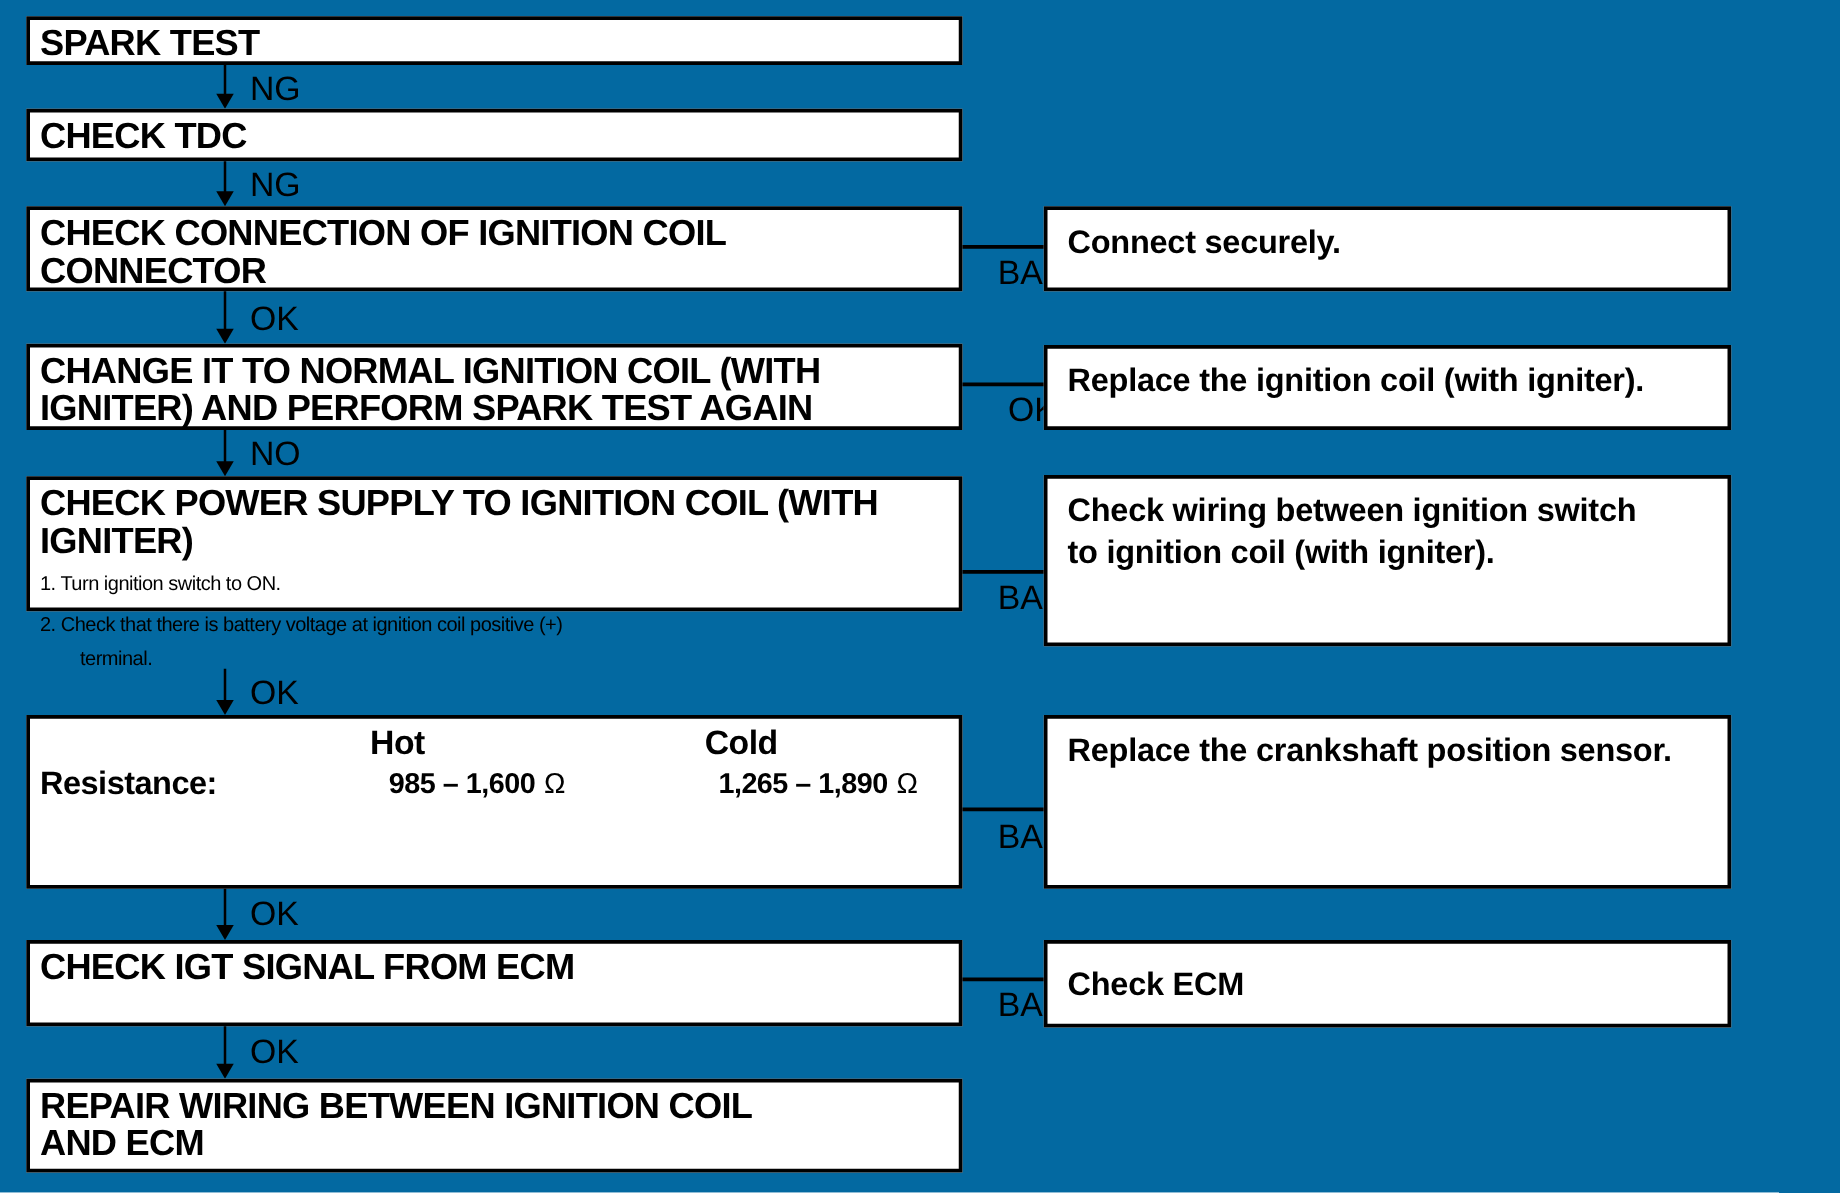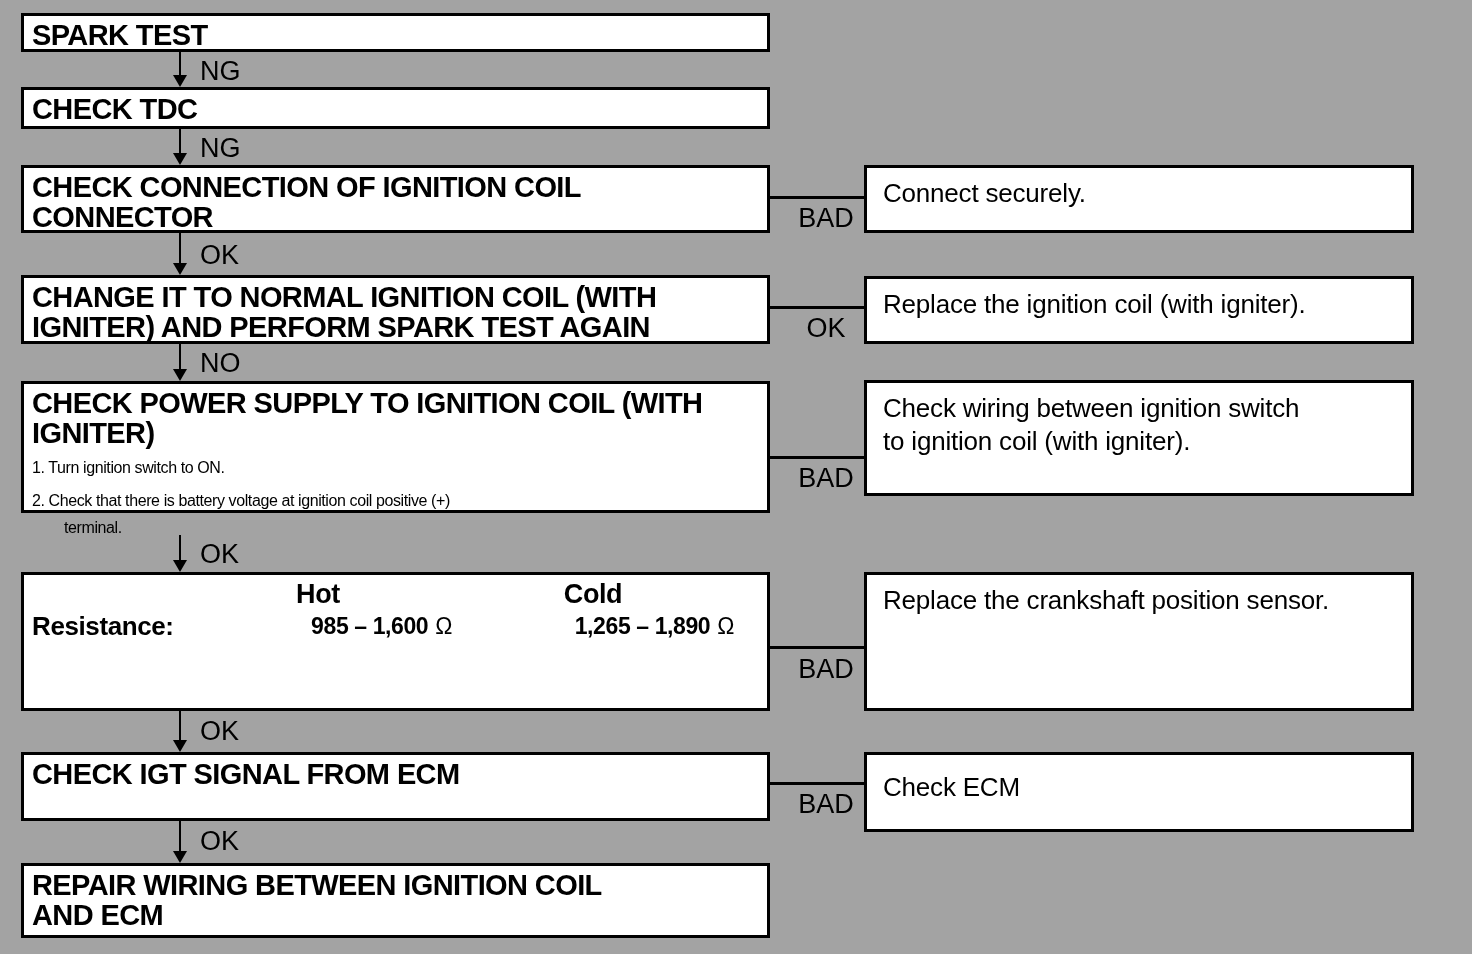--- a/index.html
+++ b/index.html
@@ -1,20 +1,20 @@
 <!DOCTYPE html>
 <html><head>
 <meta charset="utf-8">
 <style>
   html,body{margin:0;padding:0;background:#fff;}
   body{width:1472px;height:954px;font-family:"Liberation Sans",sans-serif;color:#000;}
-  .canvas{position:relative;width:1472px;height:954px;background:#a3a3a3;overflow:hidden;}
+  .canvas{position:relative;width:1472px;height:954px;background:#0369a1;overflow:hidden;}
   .box{position:absolute;border:3px solid #000;background:#fff;box-sizing:border-box;}
   .lbox{left:21px;width:749px;}
-  .rbox{left:864px;width:550px;}
+  .rbox{left:835px;width:550px;font-weight:bold;}
   .title{font-weight:bold;font-size:29px;line-height:30px;letter-spacing:-0.6px;white-space:pre;padding:4px 8px 0 8px;}
   .body-line{font-size:16px;line-height:27px;letter-spacing:-0.4px;white-space:pre;padding:0 8px;}
   .gap-top{margin-top:6px;}
   .indent{padding-left:40px;}
   .rtext{font-size:26px;line-height:33px;letter-spacing:-0.2px;white-space:pre-line;padding:9px 16px 0 16px;}
   .rtext-low{padding-top:16px;}
   
   .res-table{display:grid;grid-template-columns:152px 268px 282px;padding-left:8px;margin-top:5px;}
   .res-header{font-weight:bold;font-size:27px;letter-spacing:-0.4px;text-align:center;line-height:29px;}
   .res-label{font-weight:bold;font-size:26px;letter-spacing:-0.4px;line-height:29px;margin-top:3px;}
@@ -80,32 +80,32 @@
   <div class="hlabel" style="top:313px;">OK</div>
   <div class="box rbox" style="top:276px;height:68px;">
     <div class="rtext">Replace the ignition coil (with igniter).</div>
   </div>
   <div class="varrow" style="top:344px;height:37px;">
       <div class="shaft"></div>
       <div class="vhead"></div>
     </div>
   <div class="vlabel" style="top:348px;">NO</div>
 
-  <div class="box lbox" style="top:381px;height:132px;">
+  <div class="box lbox" style="top:381px;height:108px;">
     <div class="title">CHECK POWER SUPPLY TO IGNITION COIL (WITH
 IGNITER)</div>
     <div class="body-line gap-top">1. Turn ignition switch to ON.</div>
     <div class="body-line gap-top">2. Check that there is battery voltage at ignition coil positive (+)</div>
     <div class="body-line indent">terminal.</div>
   </div>
   <div class="harrow" style="top:456px;">
       <div class="hhead"></div>
     </div>
   <div class="hlabel" style="top:463px;">BAD</div>
-  <div class="box rbox" style="top:380px;height:116px;">
+  <div class="box rbox" style="top:380px;height:137px;">
     <div class="rtext">Check wiring between ignition switch
 to ignition coil (with igniter).</div>
   </div>
   <div class="varrow" style="top:535px;height:37px;">
       <div class="shaft"></div>
       <div class="vhead"></div>
     </div>
   <div class="vlabel" style="top:539px;">OK</div>
 
   <div class="box lbox" style="top:572px;height:139px;">
@@ -131,21 +131,21 @@
     </div>
   <div class="vlabel" style="top:716px;">OK</div>
 
   <div class="box lbox" style="top:752px;height:69px;">
     <div class="title">CHECK IGT SIGNAL FROM ECM</div>
   </div>
   <div class="harrow" style="top:782px;">
       <div class="hhead"></div>
     </div>
   <div class="hlabel" style="top:789px;">BAD</div>
-  <div class="box rbox" style="top:752px;height:80px;">
+  <div class="box rbox" style="top:752px;height:70px;">
     <div class="rtext rtext-low">Check ECM</div>
   </div>
   <div class="varrow" style="top:821px;height:42px;">
       <div class="shaft"></div>
       <div class="vhead"></div>
     </div>
   <div class="vlabel" style="top:826px;">OK</div>
 
   <div class="box lbox" style="top:863px;height:75px;">
     <div class="title">REPAIR WIRING BETWEEN IGNITION COIL

